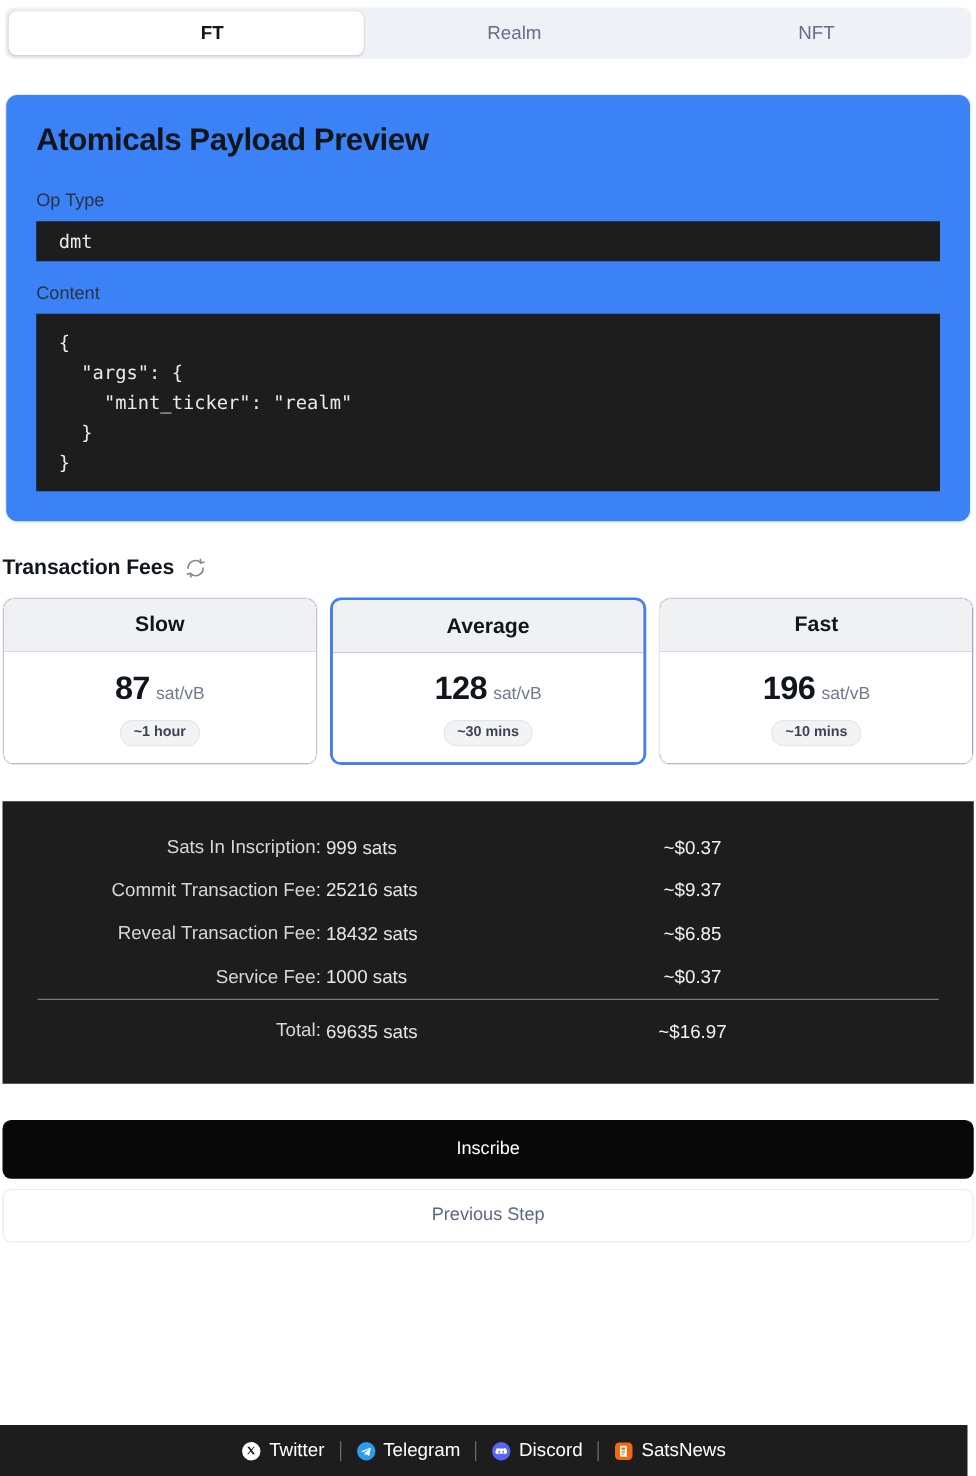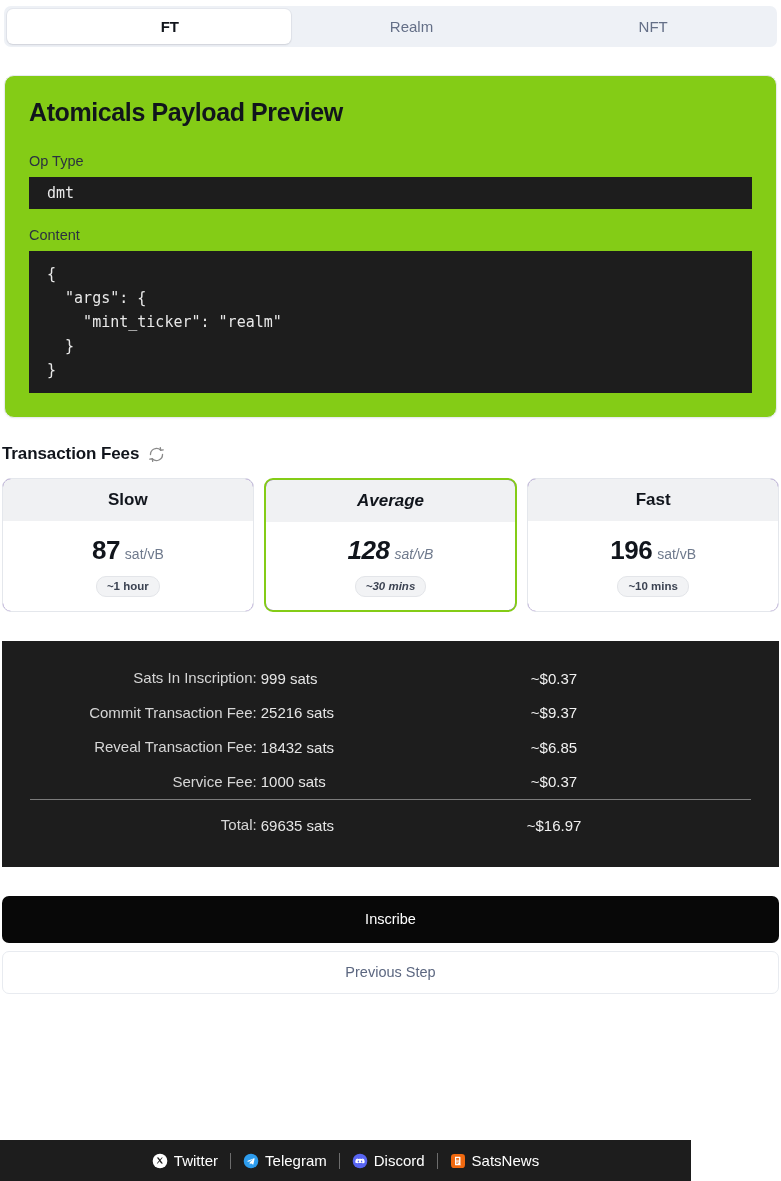--- a/index.html
+++ b/index.html
@@ -49,21 +49,21 @@
     background: #ffffff;
     color: #11151c;
     font-weight: 700;
     box-shadow: 0 1px 2px rgba(16,24,40,.10), 0 0 0 1px rgba(16,24,40,.04);
     padding-left: 42px;
   }
 
   
   .preview-card {
     margin: 28px 4px 0 4px;
-    background: #84cc16;
+    background: #3b82f6;
     border: 1px solid #e8ebf0;
     border-radius: 10px;
     padding: 22px 24px 24px 24px;
     box-shadow: 0 1px 2px rgba(16,24,40,.04);
   }
   .preview-title {
     font-size: 25px;
     font-weight: 700;
     color: #11151c;
     letter-spacing: -0.4px;
@@ -127,22 +127,21 @@
     background: #4c1d95;
     border: 1px solid #e4e7ec;
     border-radius: 9px;
     overflow: hidden;
     height: 134px;
     display: flex;
     flex-direction: column;
     cursor: pointer;
   }
   .fee-card.selected {
-    border: 2px solid #84cc16;
-    font-style: italic;
+    border: 2px solid #3b82f6;
   }
   .fee-card-head {
     background: #f0f1f3;
     height: 42px;
     display: flex;
     align-items: center;
     justify-content: center;
     font-size: 17px;
     font-weight: 700;
     color: #11151c;
@@ -255,21 +254,21 @@
     font-size: 14.5px;
     font-family: "Liberation Sans", sans-serif;
     cursor: pointer;
   }
 
   
   .footer {
     position: absolute;
     left: 0;
     bottom: 0;
-    width: 691px;
+    width: 774px;
     height: 41px;
     background: #1d1d1d;
     display: flex;
     align-items: center;
     justify-content: center;
   }
   .footer-links {
     display: flex;
     align-items: center;
     gap: 0;

